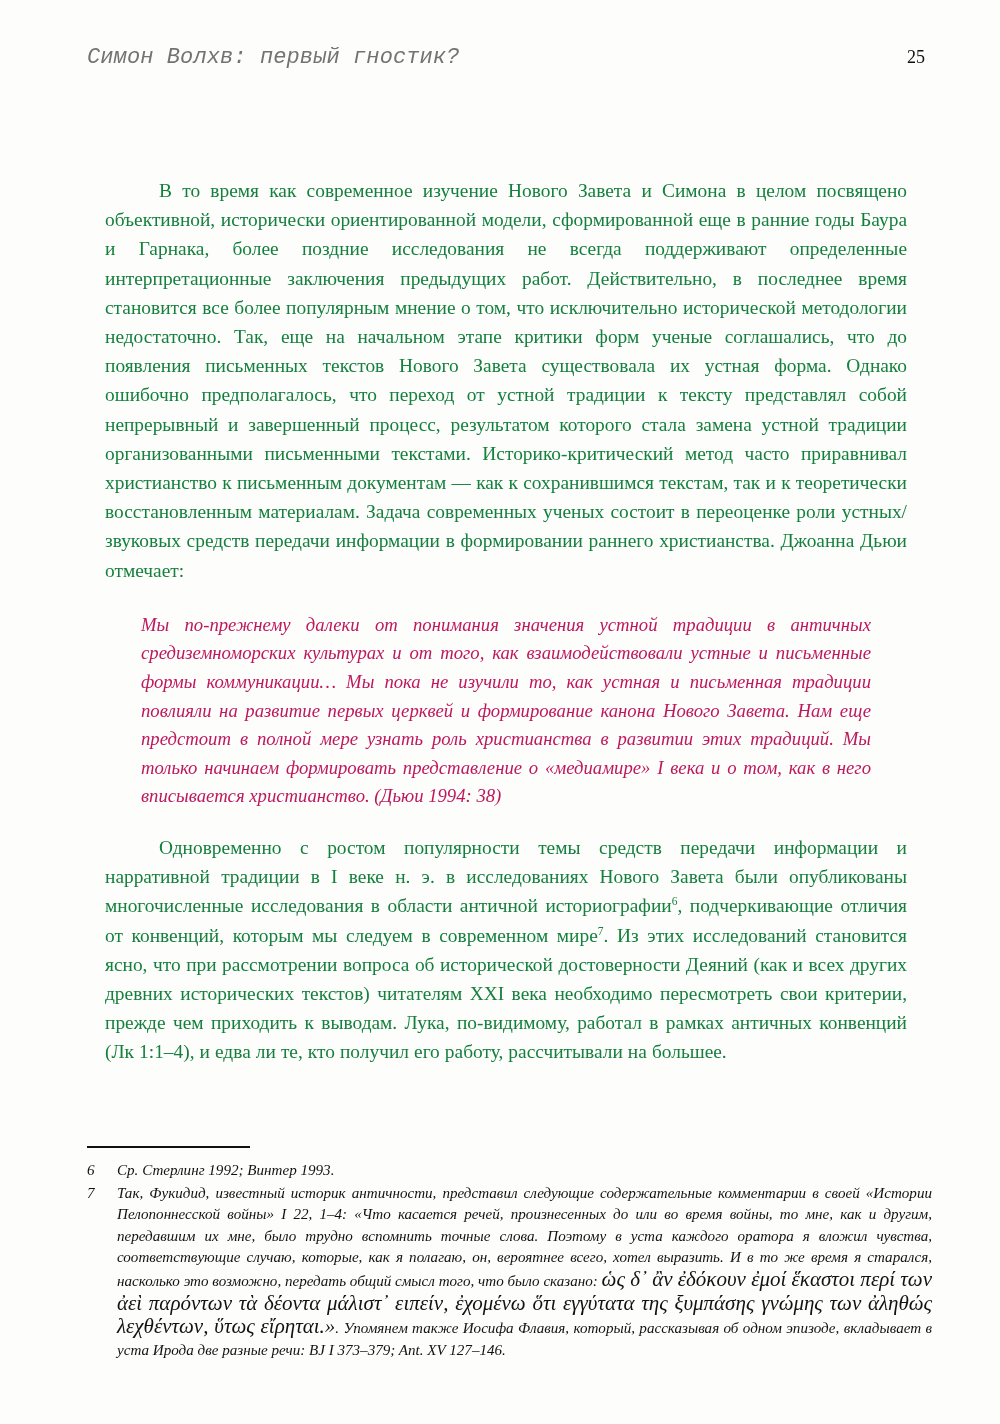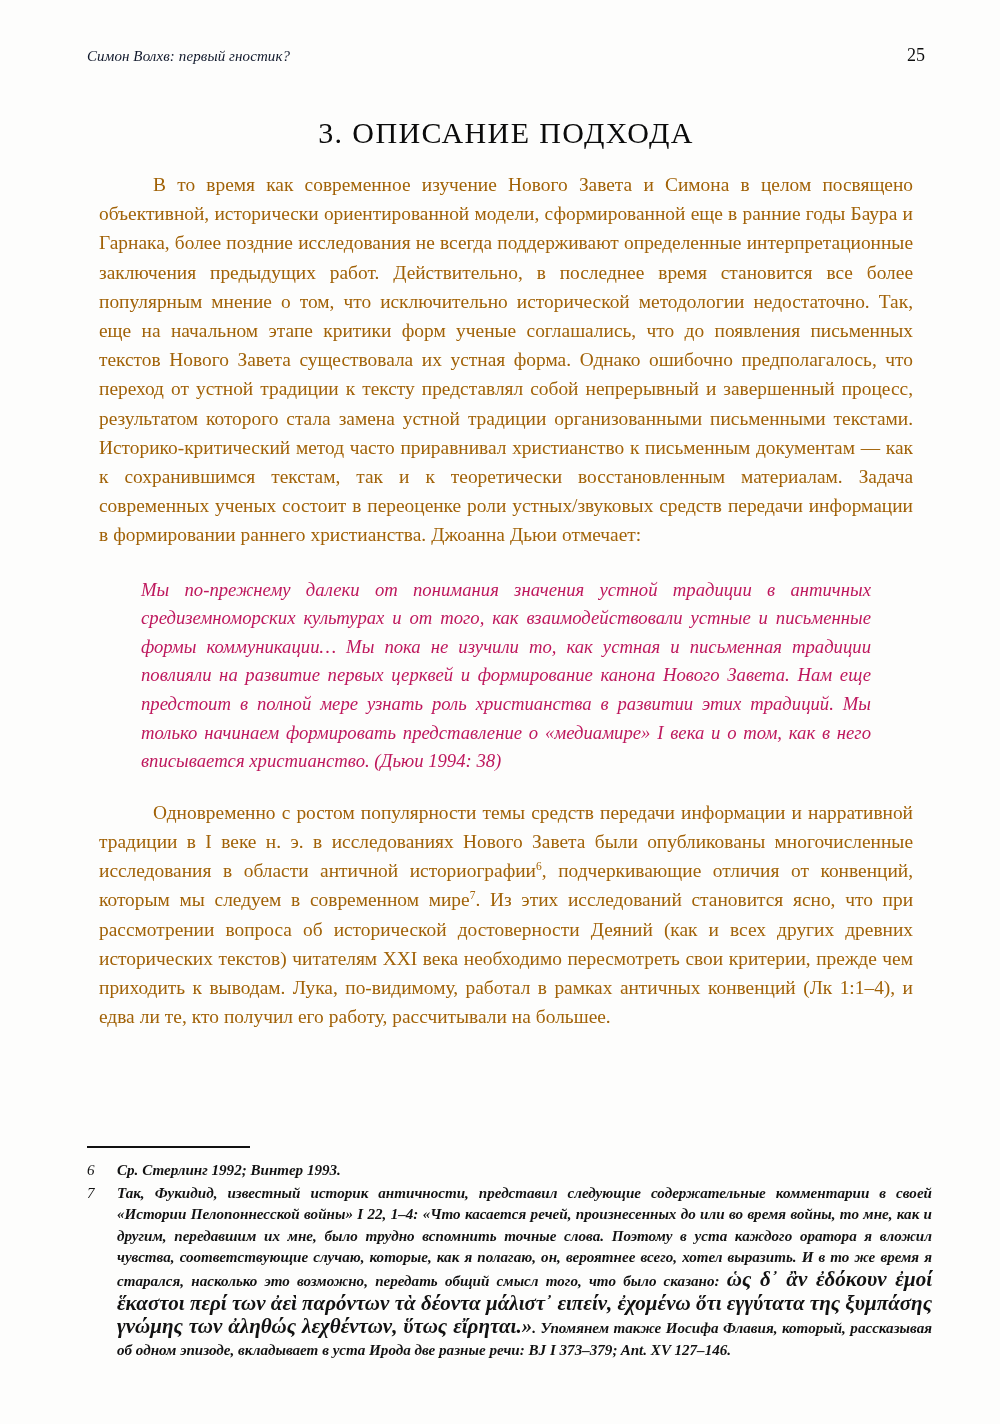--- a/index.html
+++ b/index.html
@@ -27,24 +27,25 @@
     left: 87px;
     right: 75px;
     top: 45px;
     height: 26px;
     display: flex;
     align-items: baseline;
     justify-content: space-between;
   }
   .running-head .rh-title {
     font-style: italic;
-    font-size: 15px;
+    font-size: 22px;
     letter-spacing: 0.1px;
-    color: #0f172a;
+    color: #737373;
     white-space: nowrap;
+    font-family: Liberation Mono, monospace;
   }
   .running-head .rh-folio {
     font-size: 18px;
     color: #101010;
   }
 
   
   .section-title {
     position: absolute;
     left: 87px;
@@ -59,26 +60,26 @@
   }
 
   
   .column {
     position: absolute;
     left: 87px;
     top: 158px;
     width: 838px;
   }
   p.body-par {
-    margin: 12px;
+    margin: 18px;
     font-size: 19.4px;
     line-height: 29.2px;
     text-align: justify;
     text-indent: 54px;
-    color: #a16207;
+    color: #15803d;
     hyphens: manual;
     word-spacing: 0.2px;
   }
 
   sup.fn-ref {
     font-size: 11.5px;
     vertical-align: super;
     line-height: 0;
   }
 
@@ -118,40 +119,38 @@
     margin-bottom: 1px;
   }
   .fn .fn-num {
     flex: 0 0 30px;
     font-style: italic;
     font-size: 15.1px;
   }
   .fn .fn-text {
     flex: 1 1 auto;
     text-align: justify;
-    font-weight: bold;
   }
   .greek {
     font-family: "Liberation Serif", "DejaVu Serif", serif;
     font-style: italic;
     font-size: 21px;
     margin-top: 40px;
   }
 </style>
 </head>
 <body>
 
 <div class="page">
 
   <div class="running-head">
     <span class="rh-title">Симон Волхв: первый гностик?</span>
     <span class="rh-folio">25</span>
   </div>
 
-  <h1 class="section-title">3. ОПИСАНИЕ ПОДХОДА</h1>
 
   <div class="column">
 
     <p class="body-par">В то время как современное изучение Нового Завета и Симона в целом посвящено объективной, исторически ориентированной модели, сформированной еще в ранние годы Баура и Гарнака, более поздние исследования не всегда поддерживают определенные интерпретационные заключения предыдущих работ. Действительно, в последнее время становится все более популярным мнение о том, что исключительно исторической методологии недостаточно. Так, еще на начальном этапе критики форм ученые соглашались, что до появления письменных текстов Нового Завета существовала их устная форма. Однако ошибочно предполагалось, что переход от устной традиции к тексту представлял собой непрерывный и завершенный процесс, результатом которого стала замена устной традиции организованными письменными текстами. Историко-критический метод часто приравнивал христианство к письменным документам — как к сохранившимся текстам, так и к теоретически восстановленным материалам. Задача современных ученых состоит в переоценке роли устных/звуковых средств передачи информации в формировании раннего христианства. Джоанна Дьюи отмечает:</p>
 
     <blockquote class="quote">Мы по-прежнему далеки от понимания значения устной традиции в античных средиземноморских культурах и от того, как взаимодействовали устные и письменные формы коммуникации… Мы пока не изучили то, как устная и письменная традиции повлияли на развитие первых церквей и формирование канона Нового Завета. Нам еще предстоит в полной мере узнать роль христианства в развитии этих традиций. Мы только начинаем формировать представление о «медиамире» I века и о том, как в него вписывается христианство. (Дьюи 1994: 38)</blockquote>
 
     <p class="body-par"><span>Одновременно с ростом популярности темы средств передачи информации и нарративной традиции в I веке н. э. в исследованиях Нового Завета были опубликованы многочисленные исследования в области античной историографии</span><sup class="fn-ref">6</sup><span>, подчеркивающие отличия от конвенций, которым мы следуем в современном мире</span><sup class="fn-ref">7</sup><span>. Из этих исследований становится ясно, что при рассмотрении вопроса об исторической достоверности Деяний (как и всех других древних исторических текстов) читателям XXI века необходимо пересмотреть свои критерии, прежде чем приходить к выводам. Лука, по-видимому, работал в рамках  античных конвенций (Лк 1:1–4), и едва ли те, кто получил его работу, рассчитывали на большее.</span></p>
 
   </div>

